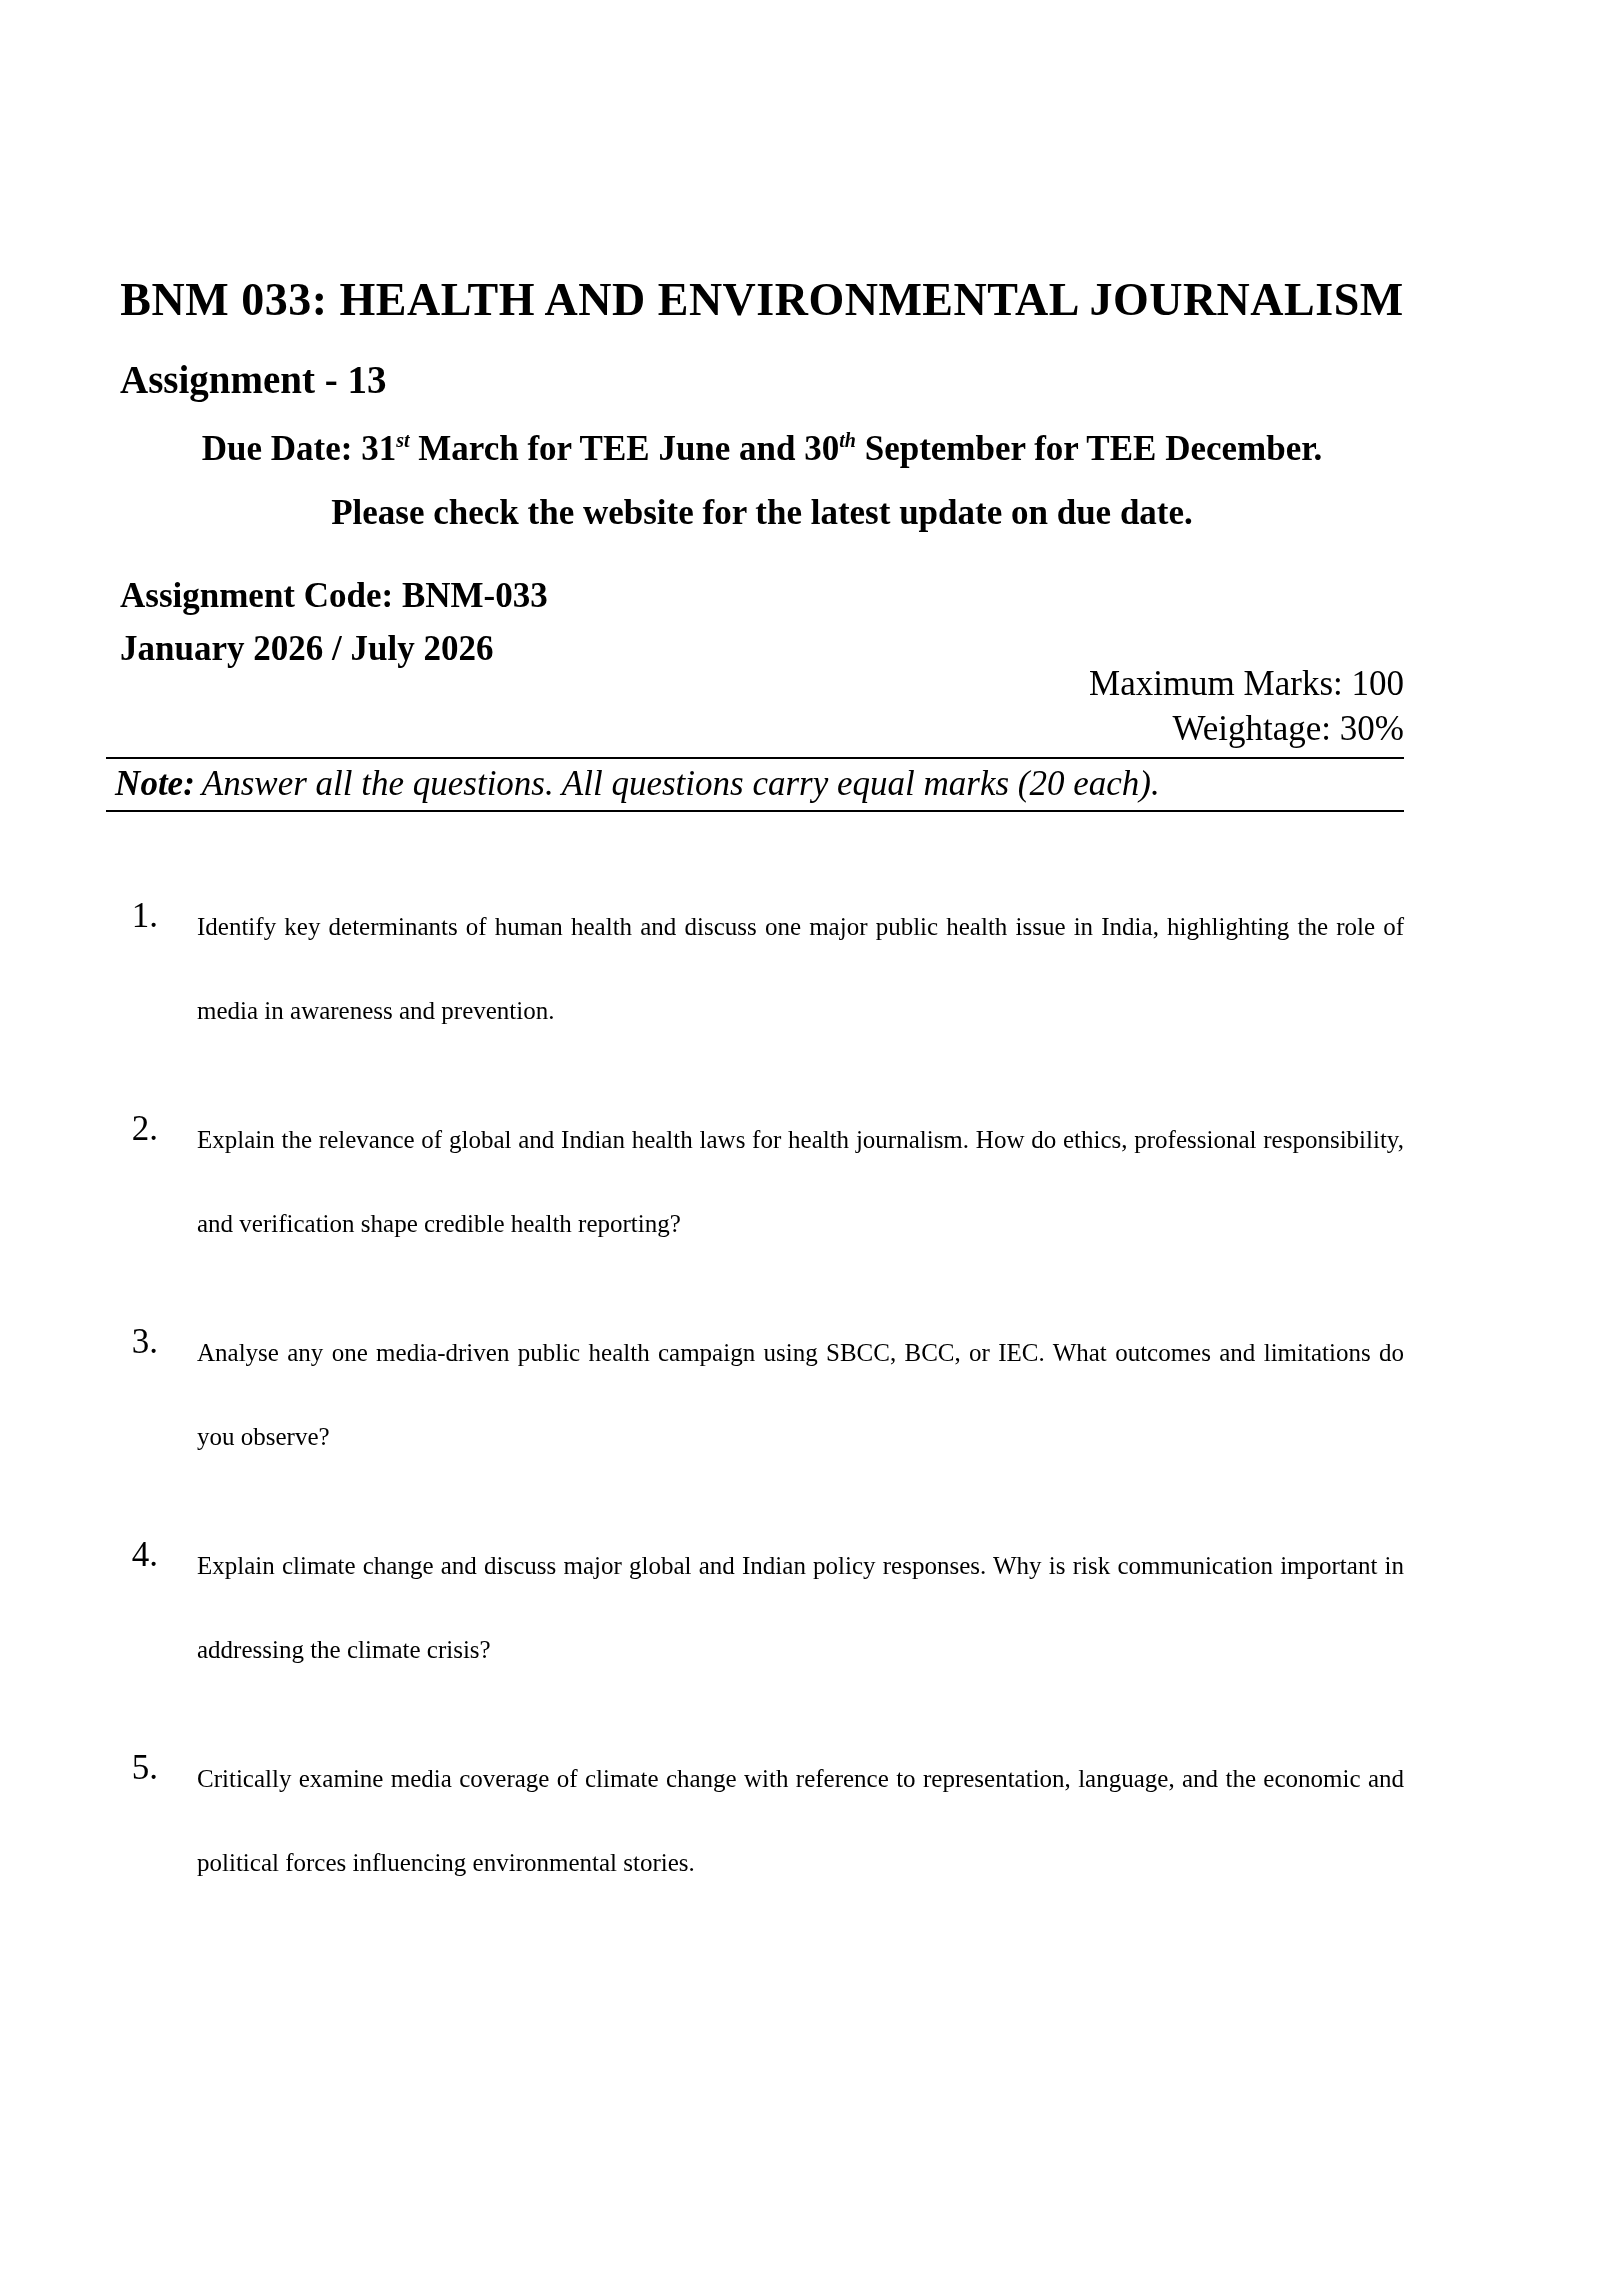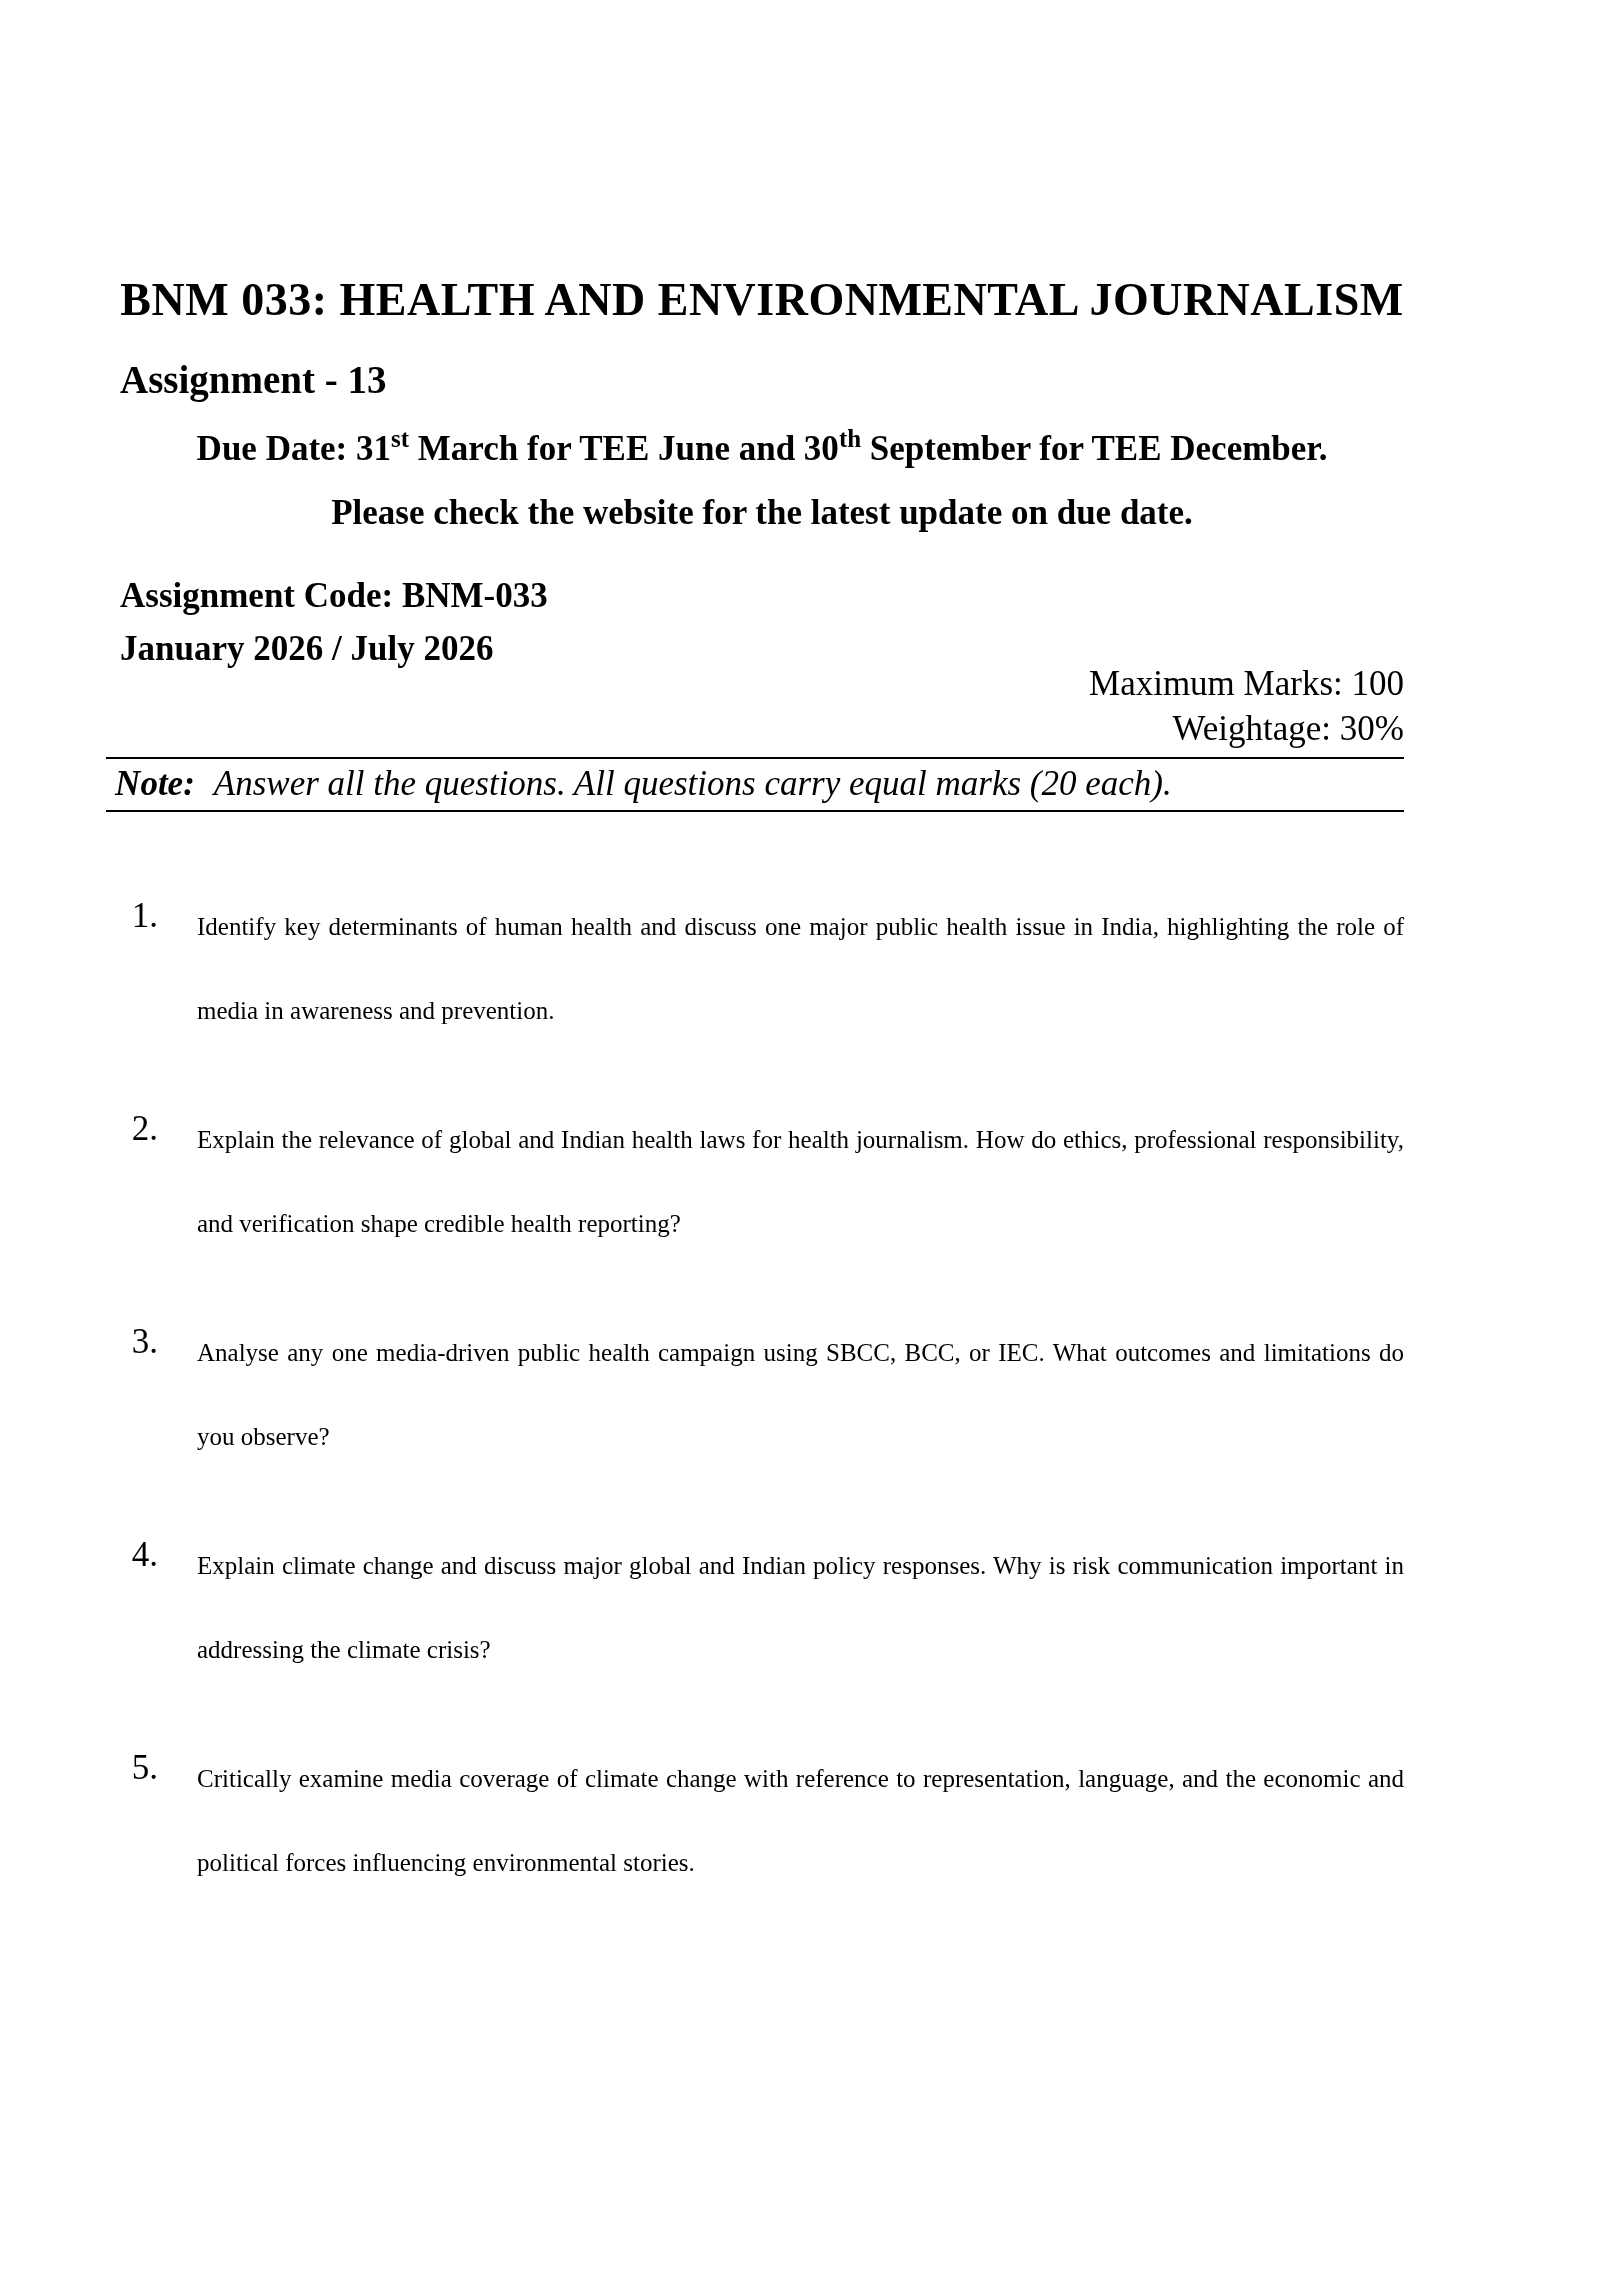--- a/index.html
+++ b/index.html
@@ -34,23 +34,24 @@
     margin: 29px 0 8px 0;
   }
   .due-date {
     font-size: 35px;
     font-weight: bold;
     text-align: center;
     line-height: 43px;
     margin: 23.5px 0 0 0;
   }
   .due-date sup, .sup {
-    font-size: 25px;
+    font-size: 20px;
     vertical-align: super;
     line-height: 0;
+    font-style: italic;
   }
   .website-notice {
     font-size: 35px;
     font-weight: bold;
     text-align: center;
     line-height: 43px;
     margin: 21.6px 0 0 0;
   }
   .meta-block {
     margin-top: 35px;
@@ -74,21 +75,21 @@
     margin: 5.9px 0 0 -13.7px;
     border-top: 2.9px solid #000000;
     border-bottom: 2.9px solid #000000;
     padding: 4.9px 5.9px 6.9px 8.8px;
     font-size: 35px;
     font-style: italic;
     line-height: 39px;
   }
   .note-label {
     font-weight: bold;
-    margin-right: 19px;
+    margin-right: 7px;
   }
   .questions {
     list-style: none;
     margin: 73px 0 0 0;
     padding: 0;
   }
   .question {
     display: flex;
     margin: 0 0 45px 0;
   }

